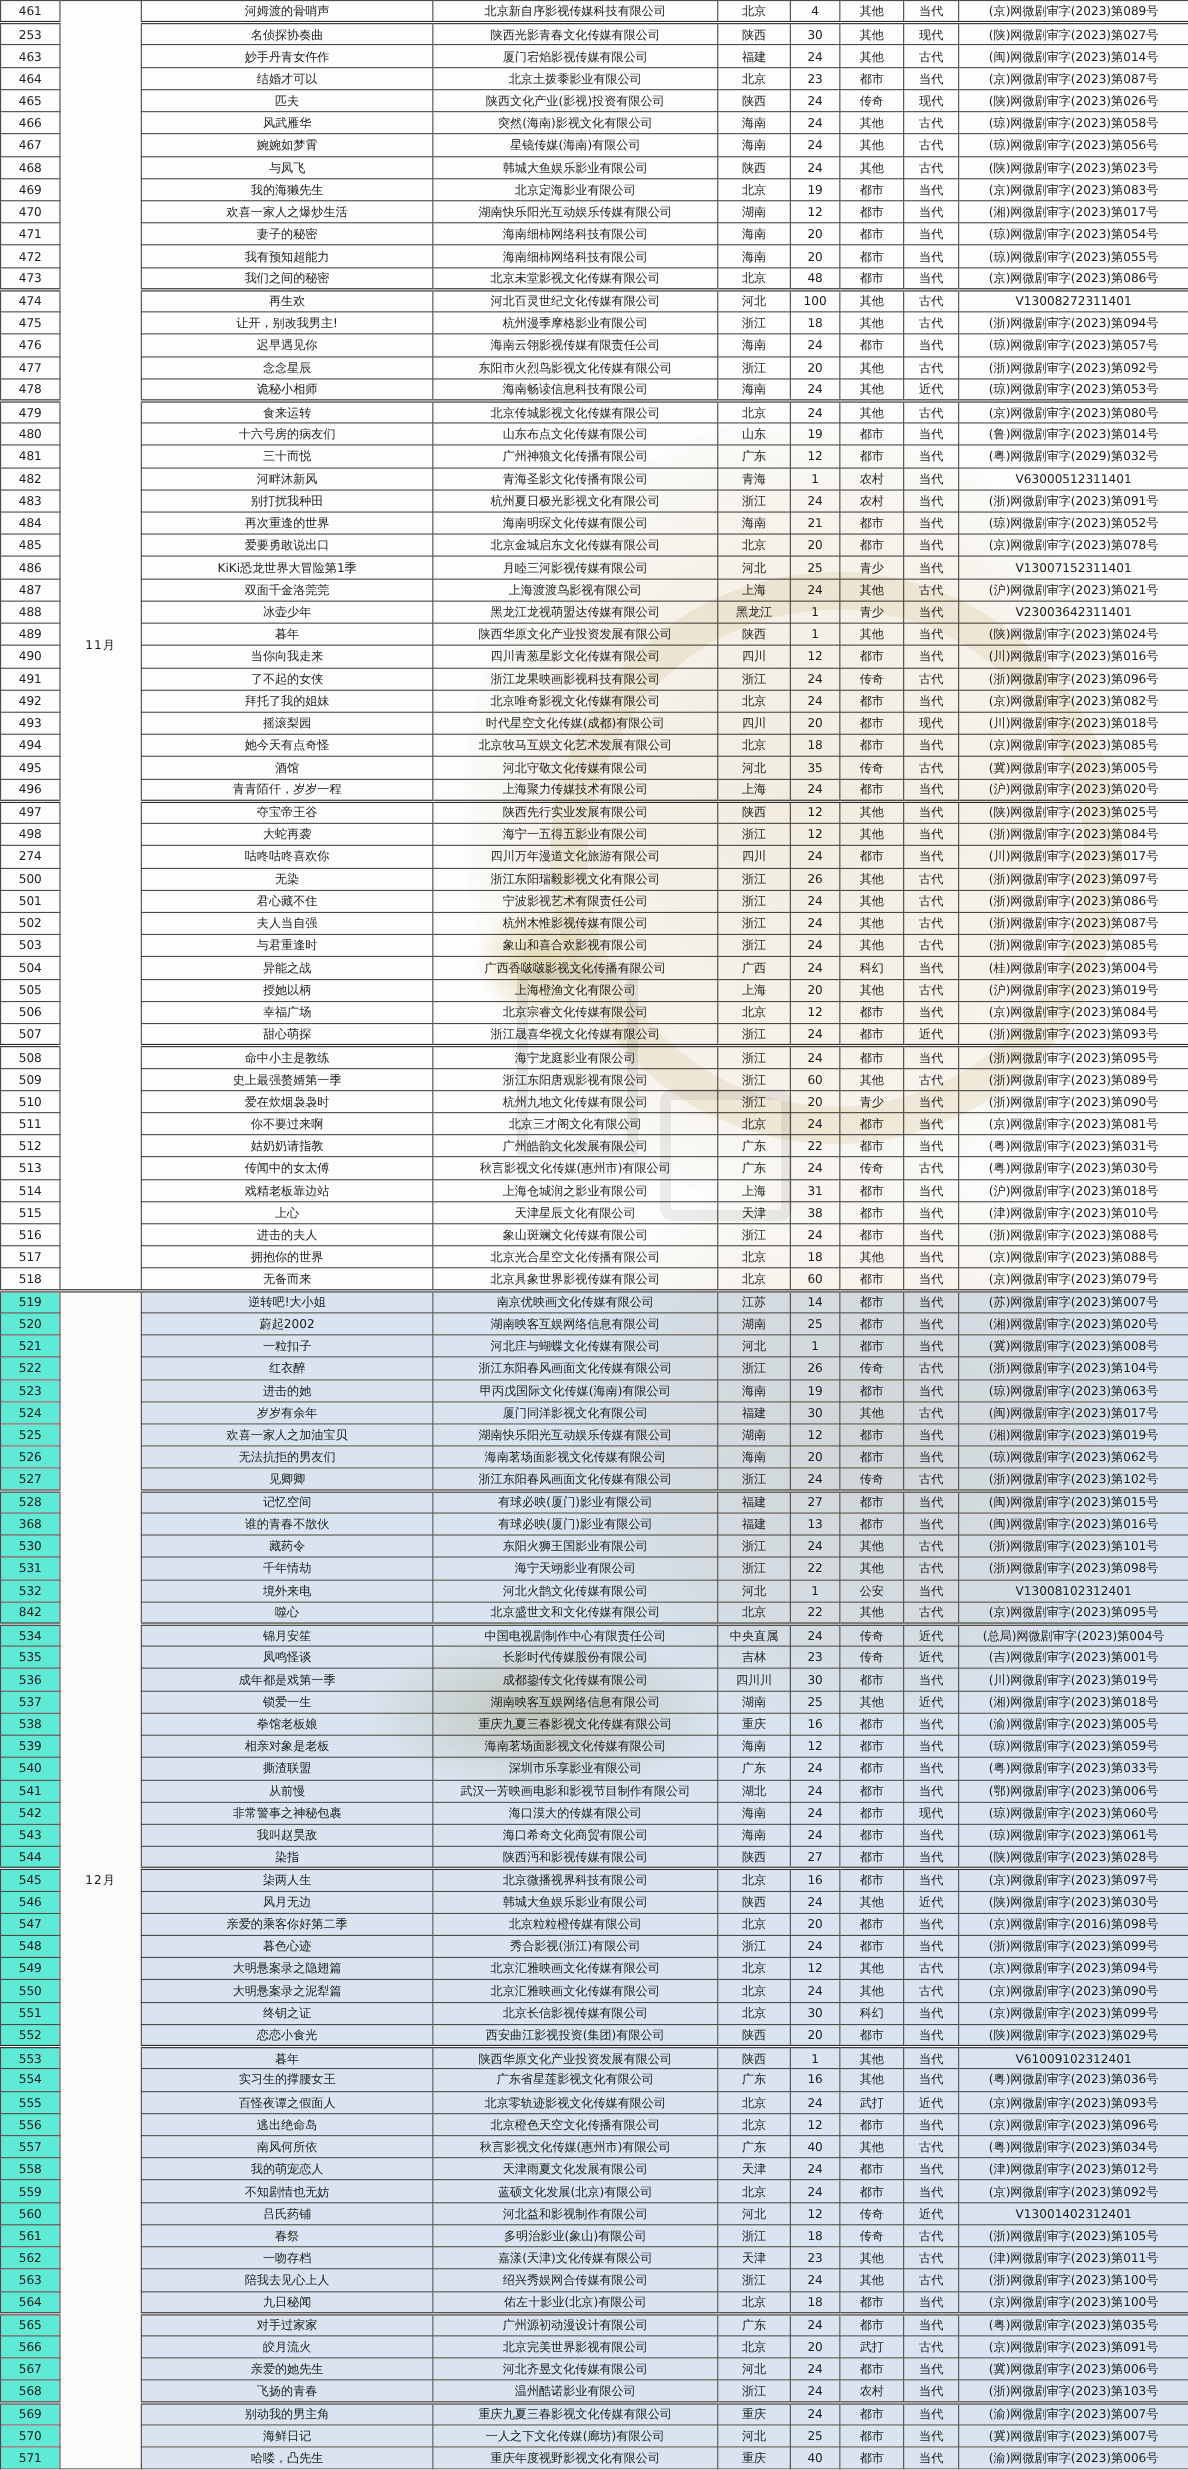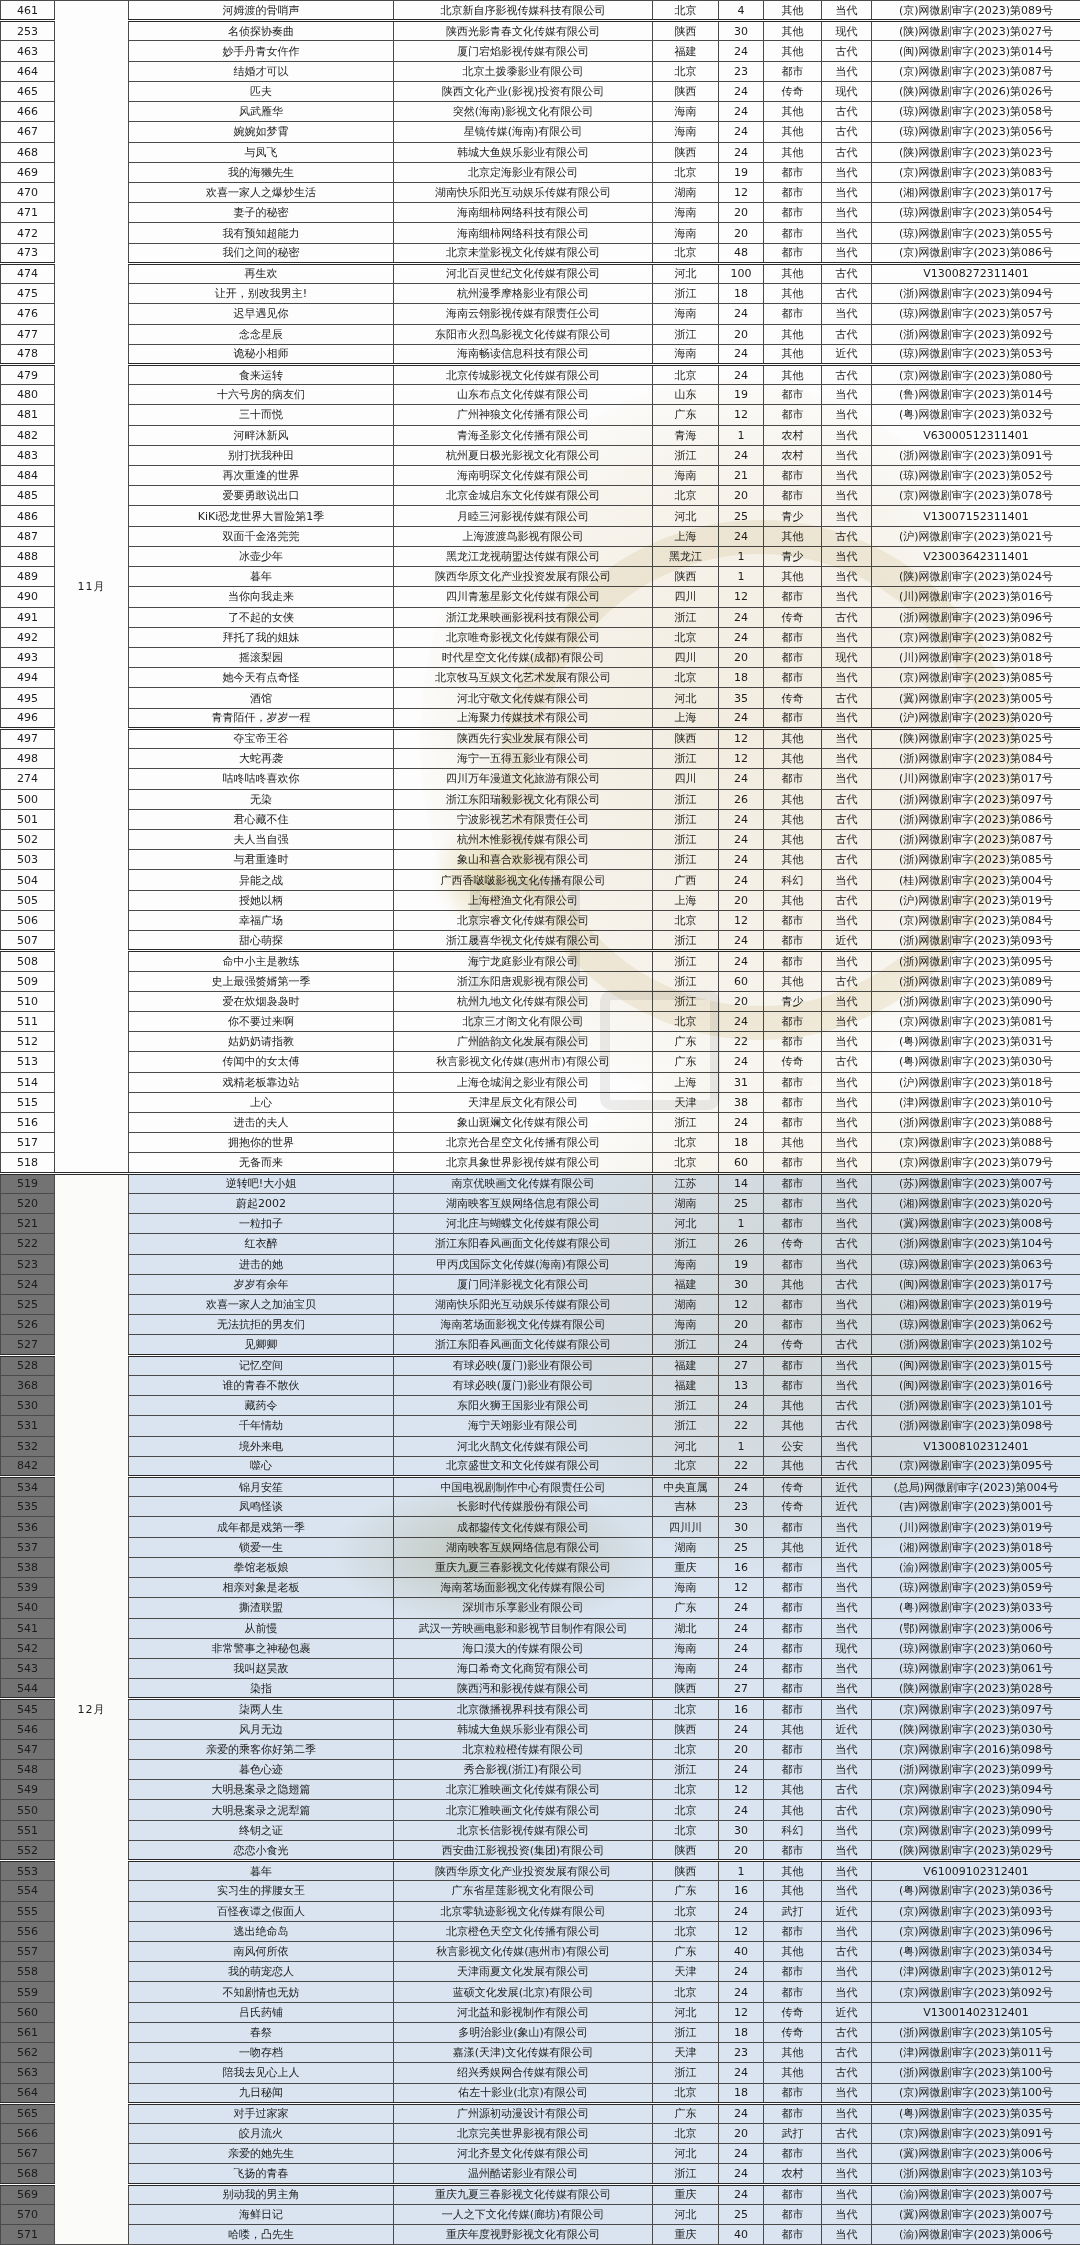--- a/index.html
+++ b/index.html
@@ -23,21 +23,21 @@
   }
   td.c-idx{font-size:11.5px;}
   td.c-month{font-size:14px;letter-spacing:1px;background:#fdfdfd;}
   td.c-title{font-size:11px;}
   td.c-company{font-size:10.5px;}
   td.c-region{font-size:10.5px;}
   td.c-eps{font-size:11px;}
   td.c-genre,td.c-era{font-size:10.5px;}
   td.c-license{font-size:10px;}
   tr.dec td{background:#d9e4f0;}
-  tr.dec td.c-idx{background:#737373;}
+  tr.dec td.c-idx{background:#5eead4;}
   tr.dec td.c-month{background:#fbfbfa;}
   tr.thick td{border-top:3px double #2a2a2a;}
   
   .wm{position:absolute;pointer-events:none;z-index:2;mix-blend-mode:multiply;}
   .wm-blob1{left:420px;top:380px;width:620px;height:720px;border-radius:50%;
     background:radial-gradient(ellipse at center,rgba(216,197,154,0.30) 0%,rgba(216,197,154,0.16) 55%,rgba(216,197,154,0) 75%);}
   .wm-ring{left:500px;top:520px;width:520px;height:520px;border-radius:50%;
     border:34px solid rgba(214,194,143,0.22);box-sizing:border-box;}
   .wm-blob2{left:520px;top:1050px;width:520px;height:520px;border-radius:50%;
     background:radial-gradient(ellipse at center,rgba(216,197,154,0.26) 0%,rgba(216,197,154,0.12) 55%,rgba(216,197,154,0) 75%);}
@@ -118,21 +118,21 @@
           <td class="c-license">(京)网微剧审字(2023)第087号</td>
         </tr>
         <tr>
           <td class="c-idx">465</td>
           <td class="c-title">匹夫</td>
           <td class="c-company">陕西文化产业(影视)投资有限公司</td>
           <td class="c-region">陕西</td>
           <td class="c-eps">24</td>
           <td class="c-genre">传奇</td>
           <td class="c-era">现代</td>
-          <td class="c-license">(陕)网微剧审字(2026)第026号</td>
+          <td class="c-license">(陕)网微剧审字(2023)第026号</td>
         </tr>
         <tr>
           <td class="c-idx">466</td>
           <td class="c-title">风武雁华</td>
           <td class="c-company">突然(海南)影视文化有限公司</td>
           <td class="c-region">海南</td>
           <td class="c-eps">24</td>
           <td class="c-genre">其他</td>
           <td class="c-era">古代</td>
           <td class="c-license">(琼)网微剧审字(2023)第058号</td>
@@ -278,21 +278,21 @@
           <td class="c-license">(鲁)网微剧审字(2023)第014号</td>
         </tr>
         <tr>
           <td class="c-idx">481</td>
           <td class="c-title">三十而悦</td>
           <td class="c-company">广州神狼文化传播有限公司</td>
           <td class="c-region">广东</td>
           <td class="c-eps">12</td>
           <td class="c-genre">都市</td>
           <td class="c-era">当代</td>
-          <td class="c-license">(粤)网微剧审字(2023)第032号</td>
+          <td class="c-license">(粤)网微剧审字(2029)第032号</td>
         </tr>
         <tr>
           <td class="c-idx">482</td>
           <td class="c-title">河畔沐新风</td>
           <td class="c-company">青海圣影文化传播有限公司</td>
           <td class="c-region">青海</td>
           <td class="c-eps">1</td>
           <td class="c-genre">农村</td>
           <td class="c-era">当代</td>
           <td class="c-license">V63000512311401</td>

